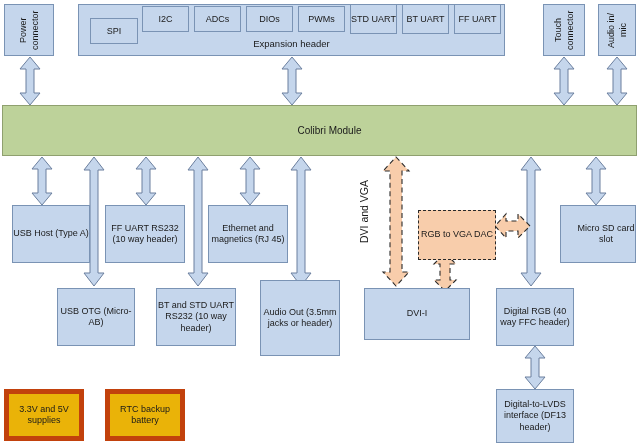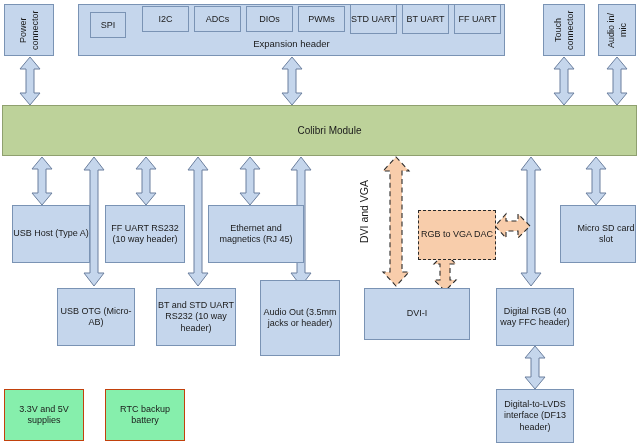--- a/index.html
+++ b/index.html
@@ -30,22 +30,22 @@
   .blue {
     background: #c5d6ec;
     border: 1px solid #7a93b4;
   }
   .green {
     background: #bdd29a;
     border: 1px solid #8fa06f;
     padding-left: 20px;
   }
   .gray {
-    background: #86efac;
-    border: 1px solid #c2410c;
+    background: #eab308;
+    border: 5px solid #c2410c;
   }
   .orange-dashed {
     background: #f8cdab;
     border: 1.2px dashed #2a2a2a;
   }
   .vert-text {
     writing-mode: vertical-rl;
     transform: rotate(180deg);
   }
   .arrow {
@@ -104,21 +104,21 @@
   </div>
 
   <div class="box blue" style="left:598px; top:4px; width:38px; height:52px;">
     <span class="vert-text">Audio in/ mic</span>
   </div>
 
   <div class="expansion-header" style="left:78px; top:4px; width:427px; height:52px;">
     <div class="exp-title">Expansion header</div>
   </div>
 
-  <div class="exp-sub" style="left:90px; top:12px; width:36px; height:26px;">
+  <div class="exp-sub" style="left:90px; top:18px; width:48px; height:26px;">
     <span>SPI</span>
   </div>
   <div class="exp-sub" style="left:142px; top:6px; width:47px; height:26px;">
     <span>I2C</span>
   </div>
   <div class="exp-sub" style="left:194px; top:6px; width:47px; height:26px;">
     <span>ADCs</span>
   </div>
   <div class="exp-sub" style="left:246px; top:6px; width:47px; height:26px;">
     <span>DIOs</span>
@@ -237,21 +237,21 @@
   <div class="label-free vert-text" style="left:358px; top:180px; font-size:10.5px;">DVI and VGA</div>
 
   <div class="box blue" style="left:12px; top:205px; width:78px; height:58px;">
     <span>USB Host (Type A)</span>
   </div>
 
   <div class="box blue" style="left:105px; top:205px; width:80px; height:58px;">
     <span>FF UART RS232 (10 way header)</span>
   </div>
 
-  <div class="box blue" style="left:208px; top:205px; width:96px; height:58px;">
+  <div class="box blue" style="left:208px; top:205px; width:80px; height:58px;">
     <span>Ethernet and magnetics (RJ 45)</span>
   </div>
 
   <div class="box blue" style="left:560px; top:205px; width:76px; height:58px;padding-left:16px;">
     <span>Micro SD card slot</span>
   </div>
 
   <div class="box blue" style="left:57px; top:288px; width:78px; height:58px;">
     <span>USB OTG (Micro-AB)</span>
   </div>

